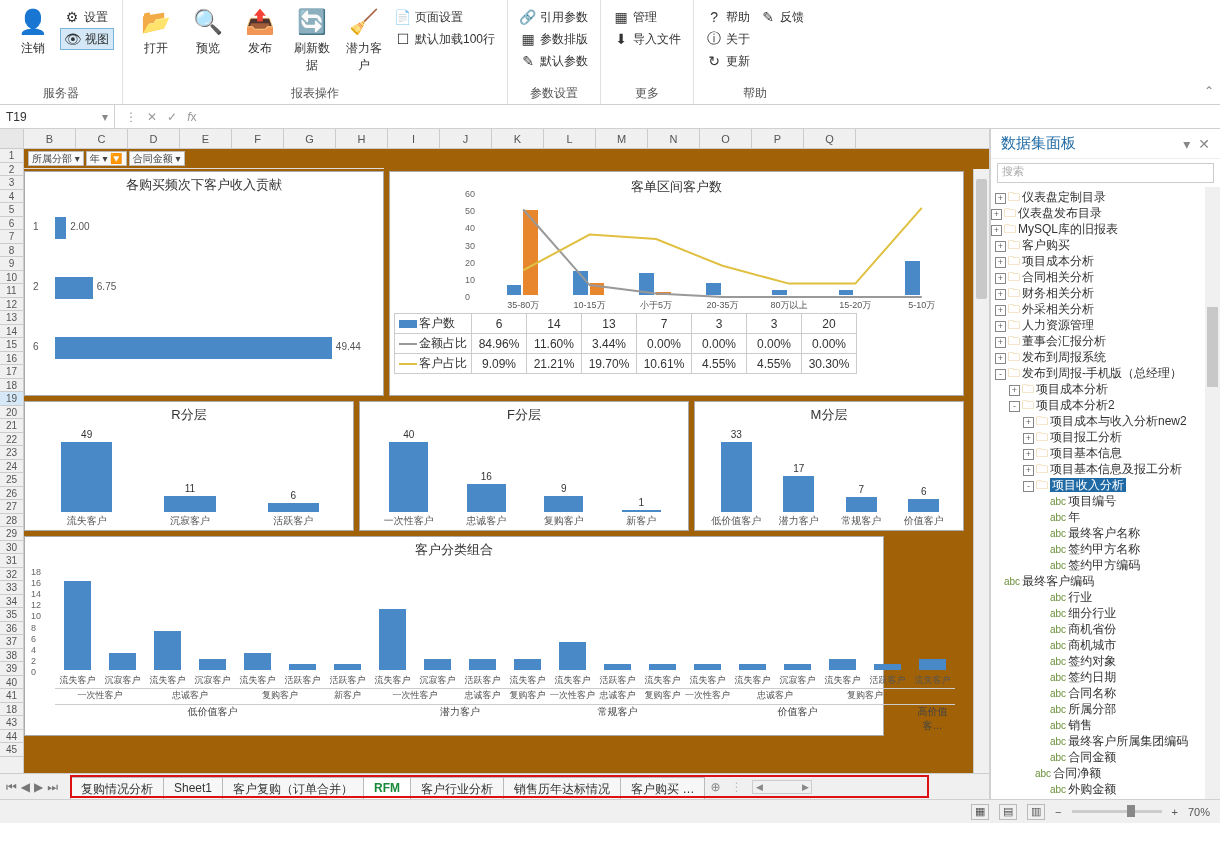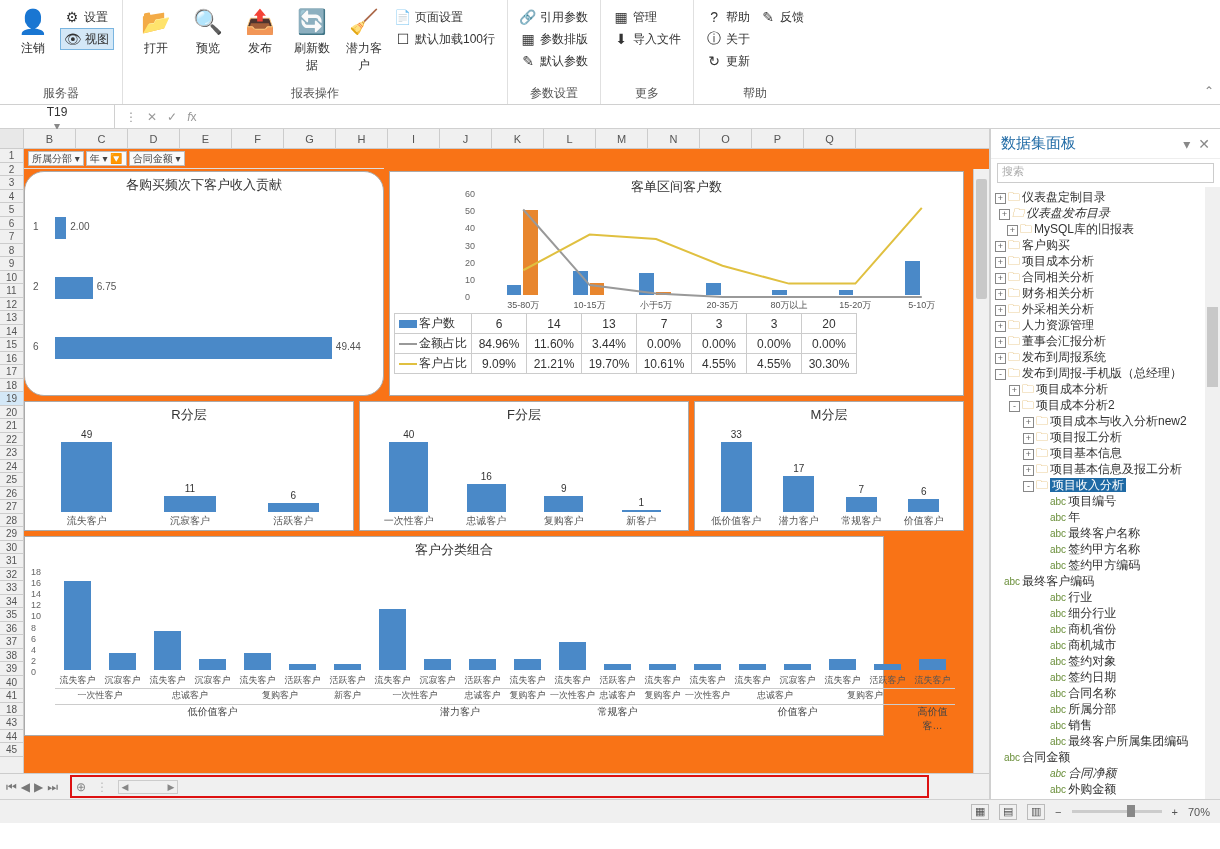--- a/index.html
+++ b/index.html
@@ -10,34 +10,34 @@
 .ribbon-group .label { font-size: 12px; color: #555; height: 22px; line-height: 22px; }
 .rbtn-big { display: flex; flex-direction: column; align-items: center; width: 50px; padding: 2px; cursor: pointer; }
 .rbtn-big .ic { width: 32px; height: 32px; display: flex; align-items: center; justify-content: center; font-size: 24px; }
 .rbtn-big .txt { font-size: 12px; margin-top: 2px; text-align: center; }
 .rbtn-sm { display: flex; align-items: center; gap: 4px; padding: 2px 4px; cursor: pointer; height: 22px; font-size: 12px; }
 .rbtn-sm .ic { width: 16px; height: 16px; display: inline-flex; align-items: center; justify-content: center; font-size: 14px; }
 .stack { display: flex; flex-direction: column; gap: 0; padding-top: 2px; }
 .pressed { background: #d4e8f7; border: 1px solid #7ab5e0; }
 .chev { position: absolute; right: 6px; bottom: 6px; color: #888; cursor: pointer; }
 .formula-bar { height: 24px; display: flex; align-items: center; border-bottom: 1px solid #d0d0d0; background: #fff; }
-.namebox { width: 115px; border-right: 1px solid #d0d0d0; height: 100%; display: flex; align-items: center; padding: 0 6px; justify-content: space-between; flex-direction: column; }
+.namebox { width: 115px; border-right: 1px solid #d0d0d0; height: 100%; display: flex; align-items: center; padding: 0 6px; justify-content: space-between; }
 .namebox span.arr { color: #888; }
 .fx-area { display: flex; align-items: center; gap: 10px; padding-left: 10px; color: #999; }
 .fx-area .btn { cursor: pointer; }
 .main-row { display: flex; height: 670px; }
 .sheet-area { flex: 1; display: flex; flex-direction: column; position: relative; border-right: 1px solid #d0d0d0; }
 .col-headers { height: 20px; display: flex; background: #f0f0f0; border-bottom: 1px solid #ccc; }
 .ch-corner { width: 24px; border-right: 1px solid #ccc; background: #e8e8e8; }
 .ch { width: 52px; border-right: 1px solid #ccc; text-align: center; line-height: 20px; color: #555; font-size: 11px; }
 .grid-body { flex: 1; display: flex; overflow: hidden; position: relative; }
 .row-headers { width: 24px; background: #f0f0f0; border-right: 1px solid #ccc; }
 .rh { height: 13.5px; border-bottom: 1px solid #ccc; text-align: center; font-size: 10px; color: #555; line-height: 13.5px; }
 .rh.sel { background: #d4e8f7; }
-.canvas { flex: 1; position: relative; background: #f97316; }
+.canvas { flex: 1; position: relative; background: #a16207; }
 .canvas-inner { position: absolute; inset: 0; }
 .panel { position: absolute; background: #fff; border: 1px solid #aaa; }
 .panel-title { text-align: center; font-size: 13px; padding: 4px 0; color: #333; }
 .filter-row { height: 20px; display: flex; align-items: center; gap: 2px; font-size: 10px; color: #444; padding: 0 4px; border-bottom: 1px solid #ddd; }
 .filter-row .f { display: inline-flex; align-items: center; gap: 2px; border: 1px solid #bbb; padding: 0 3px; height: 15px; background: #fafafa; }
 .hbar { position: absolute; background: #4a89c8; height: 22px; }
 .hbar-lbl { position: absolute; font-size: 10px; color: #555; }
 .tbl { font-size: 12px; border-collapse: collapse; }
 .tbl td { border: 1px solid #ccc; padding: 1px 4px; text-align: center; min-width: 55px; }
 .leg-sq { display: inline-block; width: 18px; height: 8px; vertical-align: middle; margin-right: 2px; }
@@ -275,21 +275,21 @@
           <div class="rh">44</div>
           <div class="rh">45</div>
         </div>
       <div class="canvas">
         <div class="canvas-inner" id="cv">
             <div class="filter-row" style="position: absolute; left: 0px; top: 0px; width: 360px;">
               <span class="f">所属分部 ▾</span>
               <span class="f">年 ▾ 🔽</span>
               <span class="f">合同金额 ▾</span>
             </div>
-            <div class="panel" style="left: 0px; top: 22px; width: 360px; height: 225px; border-radius: 20px;">
+            <div class="panel" style="left: 0px; top: 22px; width: 360px; height: 225px;">
               <div class="panel-title">各购买频次下客户收入贡献</div>
               <div class="hbar" style="left: 30px; top: 45px; width: 11.2px;"></div>
               <div class="hbar-lbl" style="left: 8px; top: 49px;">1</div>
               <div class="hbar-lbl" style="left: 45.2px; top: 49px;">2.00</div>
               <div class="hbar" style="left: 30px; top: 105px; width: 37.8px;"></div>
               <div class="hbar-lbl" style="left: 8px; top: 109px;">2</div>
               <div class="hbar-lbl" style="left: 71.8px; top: 109px;">6.75</div>
               <div class="hbar" style="left: 30px; top: 165px; width: 276.864px;"></div>
               <div class="hbar-lbl" style="left: 8px; top: 169px;">6</div>
               <div class="hbar-lbl" style="left: 310.864px; top: 169px;">49.44</div>
@@ -485,20 +485,29 @@
           <div class="thumb" style="top:10px;height:120px;"></div>
         </div>
     </div>
     <div class="tabs-row">
       <div class="nav">
         <span>⏮</span>
         <span>◀</span>
         <span>▶</span>
         <span>⏭</span>
       </div>
+      <div class="tabs" id="tabs">
+          <div class="tab">复购情况分析</div>
+          <div class="tab">Sheet1</div>
+          <div class="tab">客户复购（订单合并）</div>
+          <div class="tab active">RFM</div>
+          <div class="tab">客户行业分析</div>
+          <div class="tab">销售历年达标情况</div>
+          <div class="tab">客户购买 …</div>
+        </div>
       <span class="tab-add">⊕</span>
       <span style="color:#bbb;padding:0 4px;">⋮</span>
       <div class="hscroll">
           <span class="bt">◀</span>
           <div style="flex:1"></div>
           <span class="bt">▶</span>
         </div>
       <div class="red-box"></div>
     </div>
   </div>
@@ -507,22 +516,22 @@
     <div class="dp-header">
       <span>数据集面板</span>
       <span style="display:flex;gap:8px;">
         <span class="x">▾</span>
         <span class="x">✕</span>
       </span>
     </div>
     <div class="dp-search">搜索</div>
     <div class="dp-tree" id="tree">
       <div class="tn" style="padding-left: 4px;"><span class="tw">+</span><span class="fi">🗀</span><span class="lbl">仪表盘定制目录</span></div>
-        <div class="tn" style="padding-left: 8px; font-style: italic;"><span class="tw">+</span><span class="fi">🗀</span><span class="lbl">仪表盘发布目录</span></div>
-        <div class="tn" style="padding-left: 16px;"><span class="tw">+</span><span class="fi">🗀</span><span class="lbl">MySQL库的旧报表</span></div>
+        <div class="tn" style="padding-left: 0;"><span class="tw">+</span><span class="fi">🗀</span><span class="lbl">仪表盘发布目录</span></div>
+        <div class="tn" style="padding-left: 0;"><span class="tw">+</span><span class="fi">🗀</span><span class="lbl">MySQL库的旧报表</span></div>
         <div class="tn" style="padding-left: 4px;"><span class="tw">+</span><span class="fi">🗀</span><span class="lbl">客户购买</span></div>
         <div class="tn" style="padding-left: 4px;"><span class="tw">+</span><span class="fi">🗀</span><span class="lbl">项目成本分析</span></div>
         <div class="tn" style="padding-left: 4px;"><span class="tw">+</span><span class="fi">🗀</span><span class="lbl">合同相关分析</span></div>
         <div class="tn" style="padding-left: 4px;"><span class="tw">+</span><span class="fi">🗀</span><span class="lbl">财务相关分析</span></div>
         <div class="tn" style="padding-left: 4px;"><span class="tw">+</span><span class="fi">🗀</span><span class="lbl">外采相关分析</span></div>
         <div class="tn" style="padding-left: 4px;"><span class="tw">+</span><span class="fi">🗀</span><span class="lbl">人力资源管理</span></div>
         <div class="tn" style="padding-left: 4px;"><span class="tw">+</span><span class="fi">🗀</span><span class="lbl">董事会汇报分析</span></div>
         <div class="tn" style="padding-left: 4px;"><span class="tw">+</span><span class="fi">🗀</span><span class="lbl">发布到周报系统</span></div>
         <div class="tn" style="padding-left: 4px;"><span class="tw">-</span><span class="fi">🗀</span><span class="lbl">发布到周报-手机版（总经理）</span></div>
         <div class="tn" style="padding-left: 18px;"><span class="tw">+</span><span class="fi">🗀</span><span class="lbl">项目成本分析</span></div>
@@ -541,22 +550,22 @@
         <div class="tn" style="padding-left: 46px;"><span class="tw none"></span><span class="col">abc</span><span class="lbl">行业</span></div>
         <div class="tn" style="padding-left: 46px;"><span class="tw none"></span><span class="col">abc</span><span class="lbl">细分行业</span></div>
         <div class="tn" style="padding-left: 46px;"><span class="tw none"></span><span class="col">abc</span><span class="lbl">商机省份</span></div>
         <div class="tn" style="padding-left: 46px;"><span class="tw none"></span><span class="col">abc</span><span class="lbl">商机城市</span></div>
         <div class="tn" style="padding-left: 46px;"><span class="tw none"></span><span class="col">abc</span><span class="lbl">签约对象</span></div>
         <div class="tn" style="padding-left: 46px;"><span class="tw none"></span><span class="col">abc</span><span class="lbl">签约日期</span></div>
         <div class="tn" style="padding-left: 46px;"><span class="tw none"></span><span class="col">abc</span><span class="lbl">合同名称</span></div>
         <div class="tn" style="padding-left: 46px;"><span class="tw none"></span><span class="col">abc</span><span class="lbl">所属分部</span></div>
         <div class="tn" style="padding-left: 46px;"><span class="tw none"></span><span class="col">abc</span><span class="lbl">销售</span></div>
         <div class="tn" style="padding-left: 46px;"><span class="tw none"></span><span class="col">abc</span><span class="lbl">最终客户所属集团编码</span></div>
-        <div class="tn" style=""><span class="tw none"></span><span class="col">abc</span><span class="lbl">合同金额</span></div>
-        <div class="tn" style="padding-left: 46px; font-style: italic;"><span class="tw none"></span><span class="col">abc</span><span class="lbl">合同净额</span></div>
+        <div class="tn" style="padding-left: 46px;"><span class="tw none"></span><span class="col">abc</span><span class="lbl">合同金额</span></div>
+        <div class="tn" style="padding-left: 31px;"><span class="tw none"></span><span class="col">abc</span><span class="lbl">合同净额</span></div>
         <div class="tn" style="padding-left: 46px;"><span class="tw none"></span><span class="col">abc</span><span class="lbl">外购金额</span></div>
         <div class="tn" style="padding-left: 18px;"><span class="fi">🗀</span><span class="lbl">合同与项目投入分析</span></div>
         <div class="dp-scroll">
           <div class="th"></div>
         </div>
     </div>
   </div>
 </div>
 
 <div class="status-bar">

